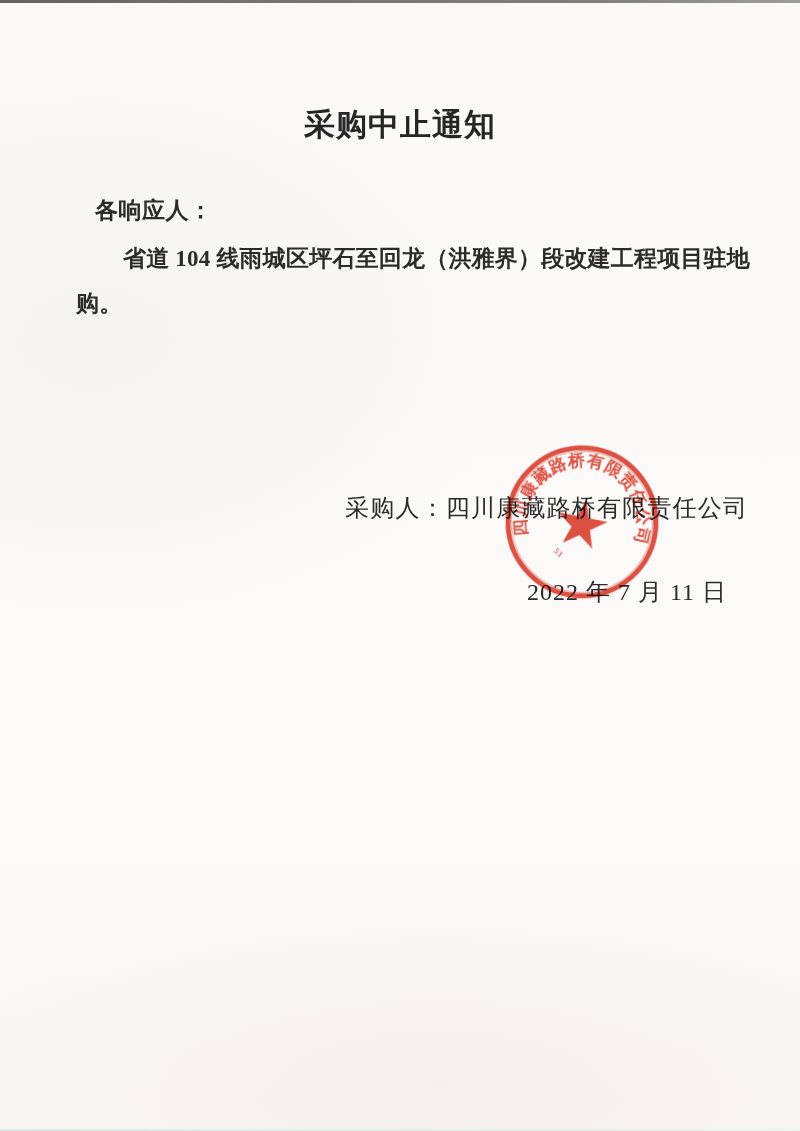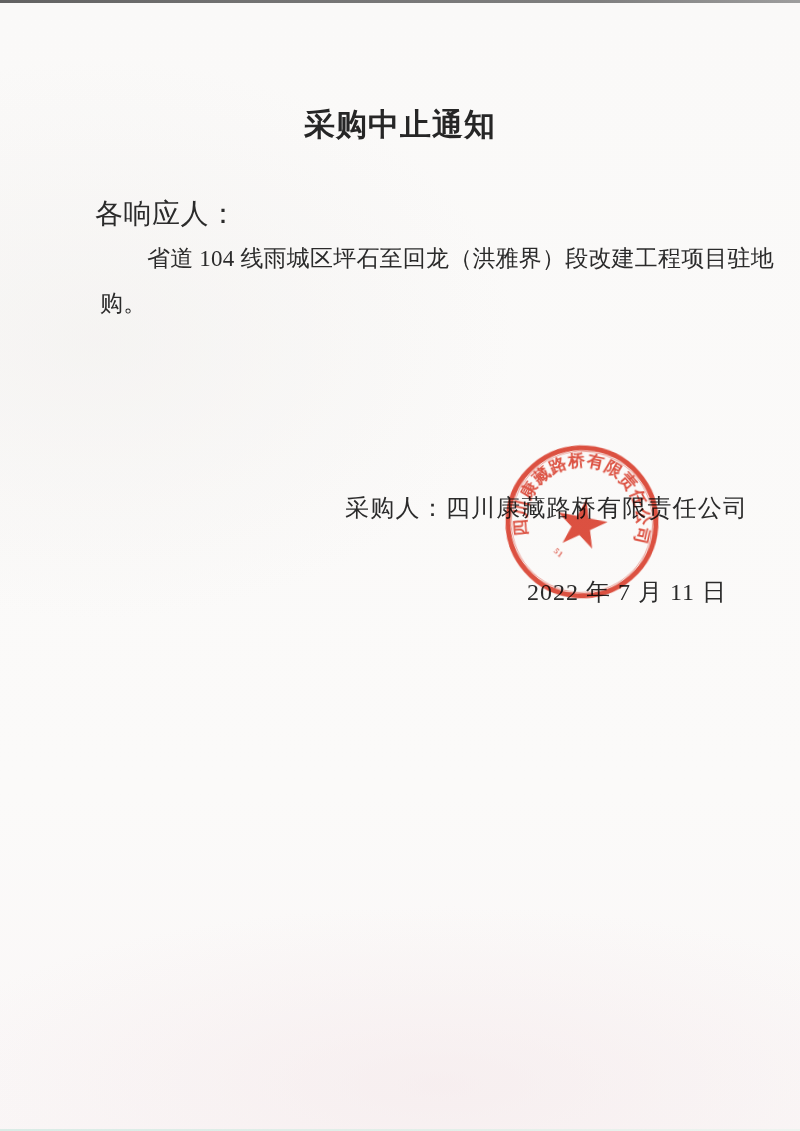--- a/index.html
+++ b/index.html
@@ -35,27 +35,29 @@
     width: 800px;
     text-align: center;
     font-size: 31px;
     font-weight: 700;
     letter-spacing: 1px;
     color: #262626;
   }
   .salutation {
     position: absolute;
     left: 95px; top: 195px;
-    font-size: 28px;
+    font-size: 23px;
     letter-spacing: 0.5px;
+    font-weight: bold;
   }
   .body-block {
     position: absolute;
-    left: 100px; top: 237px;
+    left: 76px; top: 237px;
     width: 615px;
+    font-weight: bold;
   }
   .body-line {
     font-size: 23px;
     line-height: 44.5px;
     white-space: nowrap;
     text-align: justify;
     text-align-last: justify;
     letter-spacing: 0.2px;
   }
   .body-line.indent { padding-left: 47px; }

